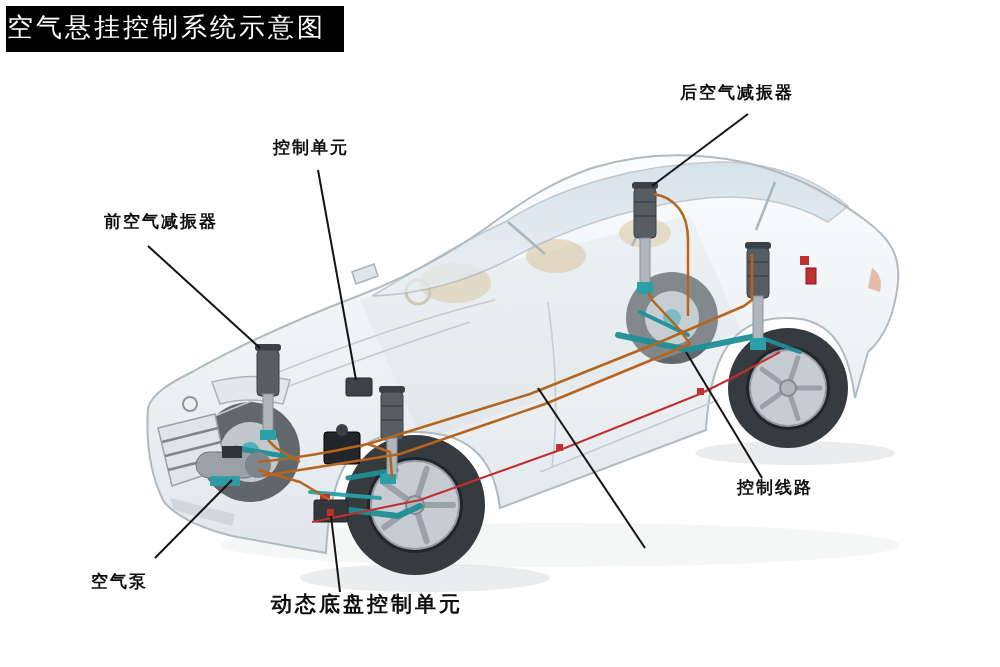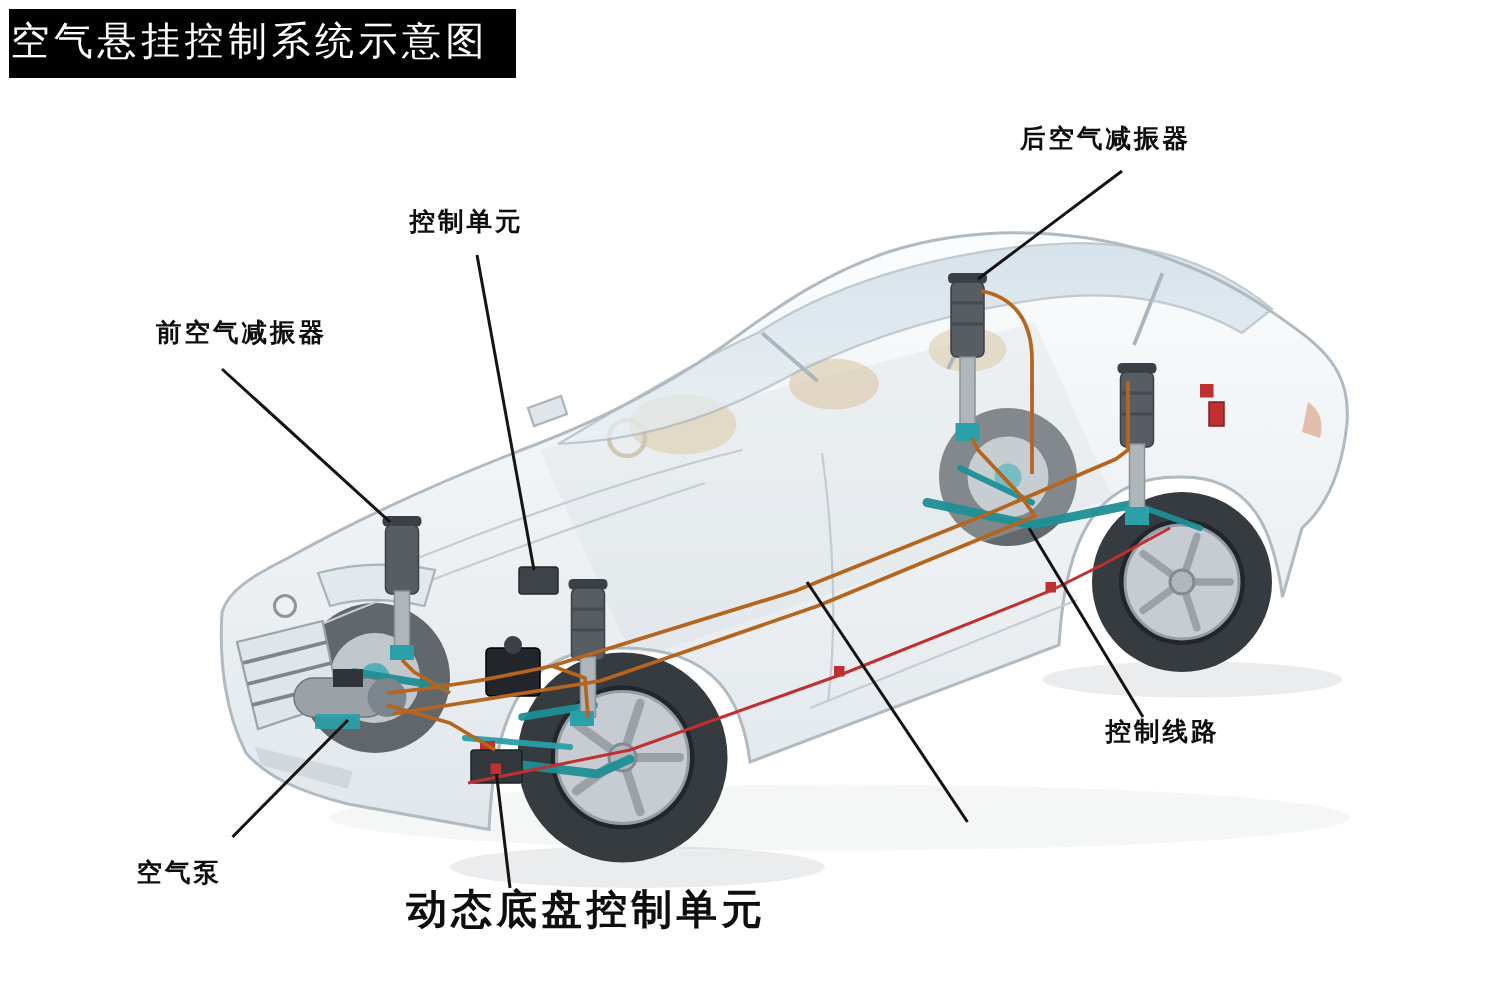--- a/index.html
+++ b/index.html
@@ -10,21 +10,21 @@
   .car-svg{position:absolute;left:0;top:0;width:1000px;height:667px;}
   .title-bar{
     position:absolute;left:6px;top:6px;background:#000000;color:#ffffff;
     font-size:26px;font-weight:normal;letter-spacing:3px;
     padding:4px 18px 7px 1px;white-space:nowrap;
   }
   .lbl{
     position:absolute;font-weight:bold;font-size:17px;letter-spacing:2px;
     color:#0e0e0e;white-space:nowrap;line-height:1.1;
   }
-  .lbl--big{font-size:27px;letter-spacing:3px;text-align:center;}
+  .lbl--big{font-size:21px;letter-spacing:3px;text-align:center;}
 </style>
 </head>
 <body>
 
 <div class="stage">
 
   <svg class="car-svg" viewBox="0 0 1000 667" aria-hidden="true">
     <defs>
       <linearGradient id="gBody" x1="0" y1="0" x2="0" y2="1">
         <stop offset="0" stop-color="#fafcfd"></stop>

